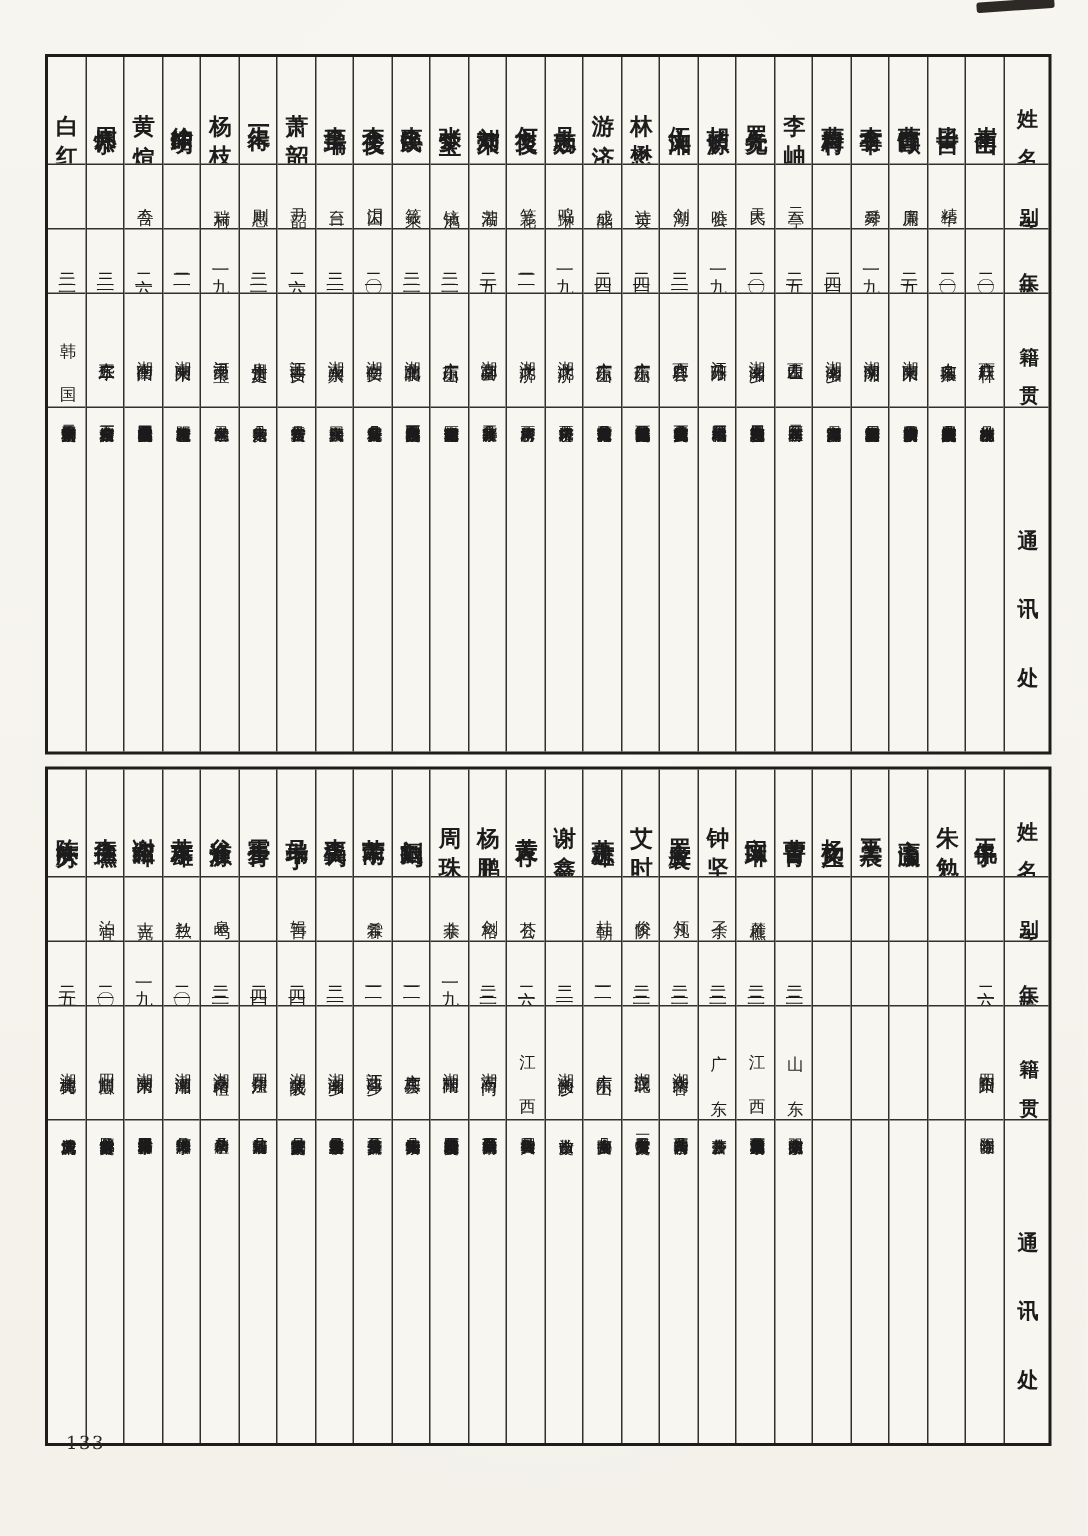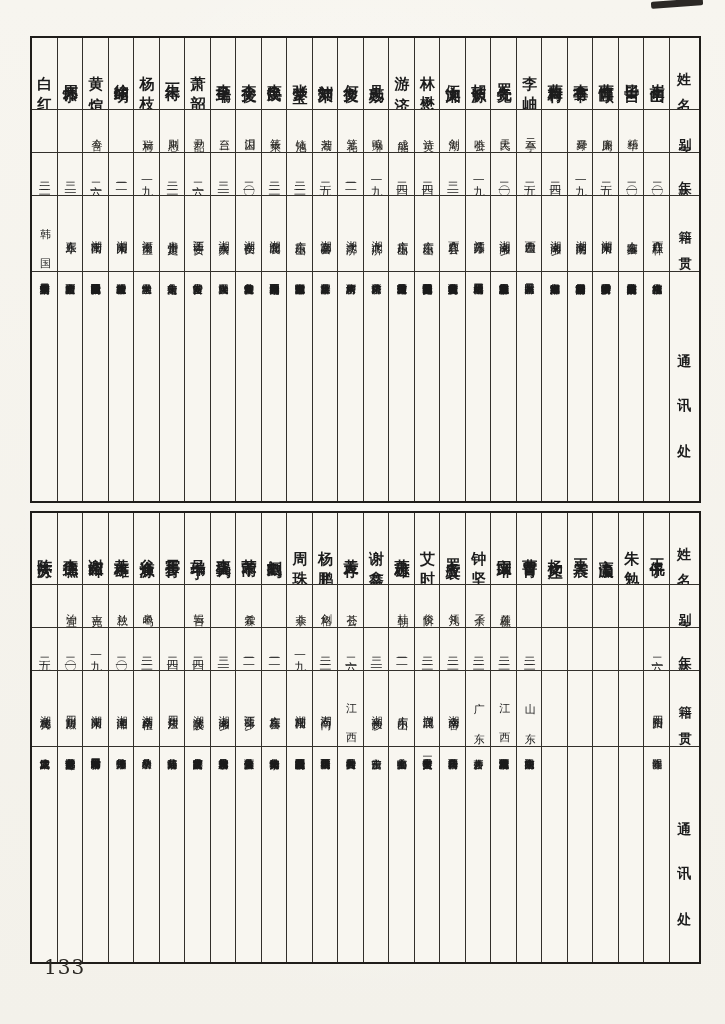--- a/index.html
+++ b/index.html
@@ -60,21 +60,21 @@
   
   .header-col .vtext{font-size:14px;font-weight:bold;}
   .header-col .name .vtext{letter-spacing:26px;margin-bottom:-26px;font-size:14px;}
   .header-col .zi .vtext{font-size:13px;font-weight:bold;letter-spacing:6px;margin-bottom:-6px;color:#1c1c1c;}
   .header-col .age .vtext{font-size:13px;font-weight:bold;letter-spacing:6px;margin-bottom:-6px;}
   .header-col .native .vtext{font-size:13px;letter-spacing:26px;margin-bottom:-26px;}
   .header-col .contact{align-items:center;padding-top:0;}
   .header-col .contact .vtext{font-size:14px;letter-spacing:46px;margin-bottom:-46px;}
   .page-number{
     position:absolute;left:44px;top:955px;
-    font-family:"DejaVu Serif",serif;font-size:20px;color:#2a2823;letter-spacing:1px;
+    font-family:"DejaVu Serif",serif;font-size:12px;color:#2a2823;letter-spacing:1px;
   }
 </style>
 </head>
 <body>
 
 <div class="page">
   <div class="scan-smudge"></div>
 
   <div class="dir-table" id="table-top">
     <div class="col header-col">

